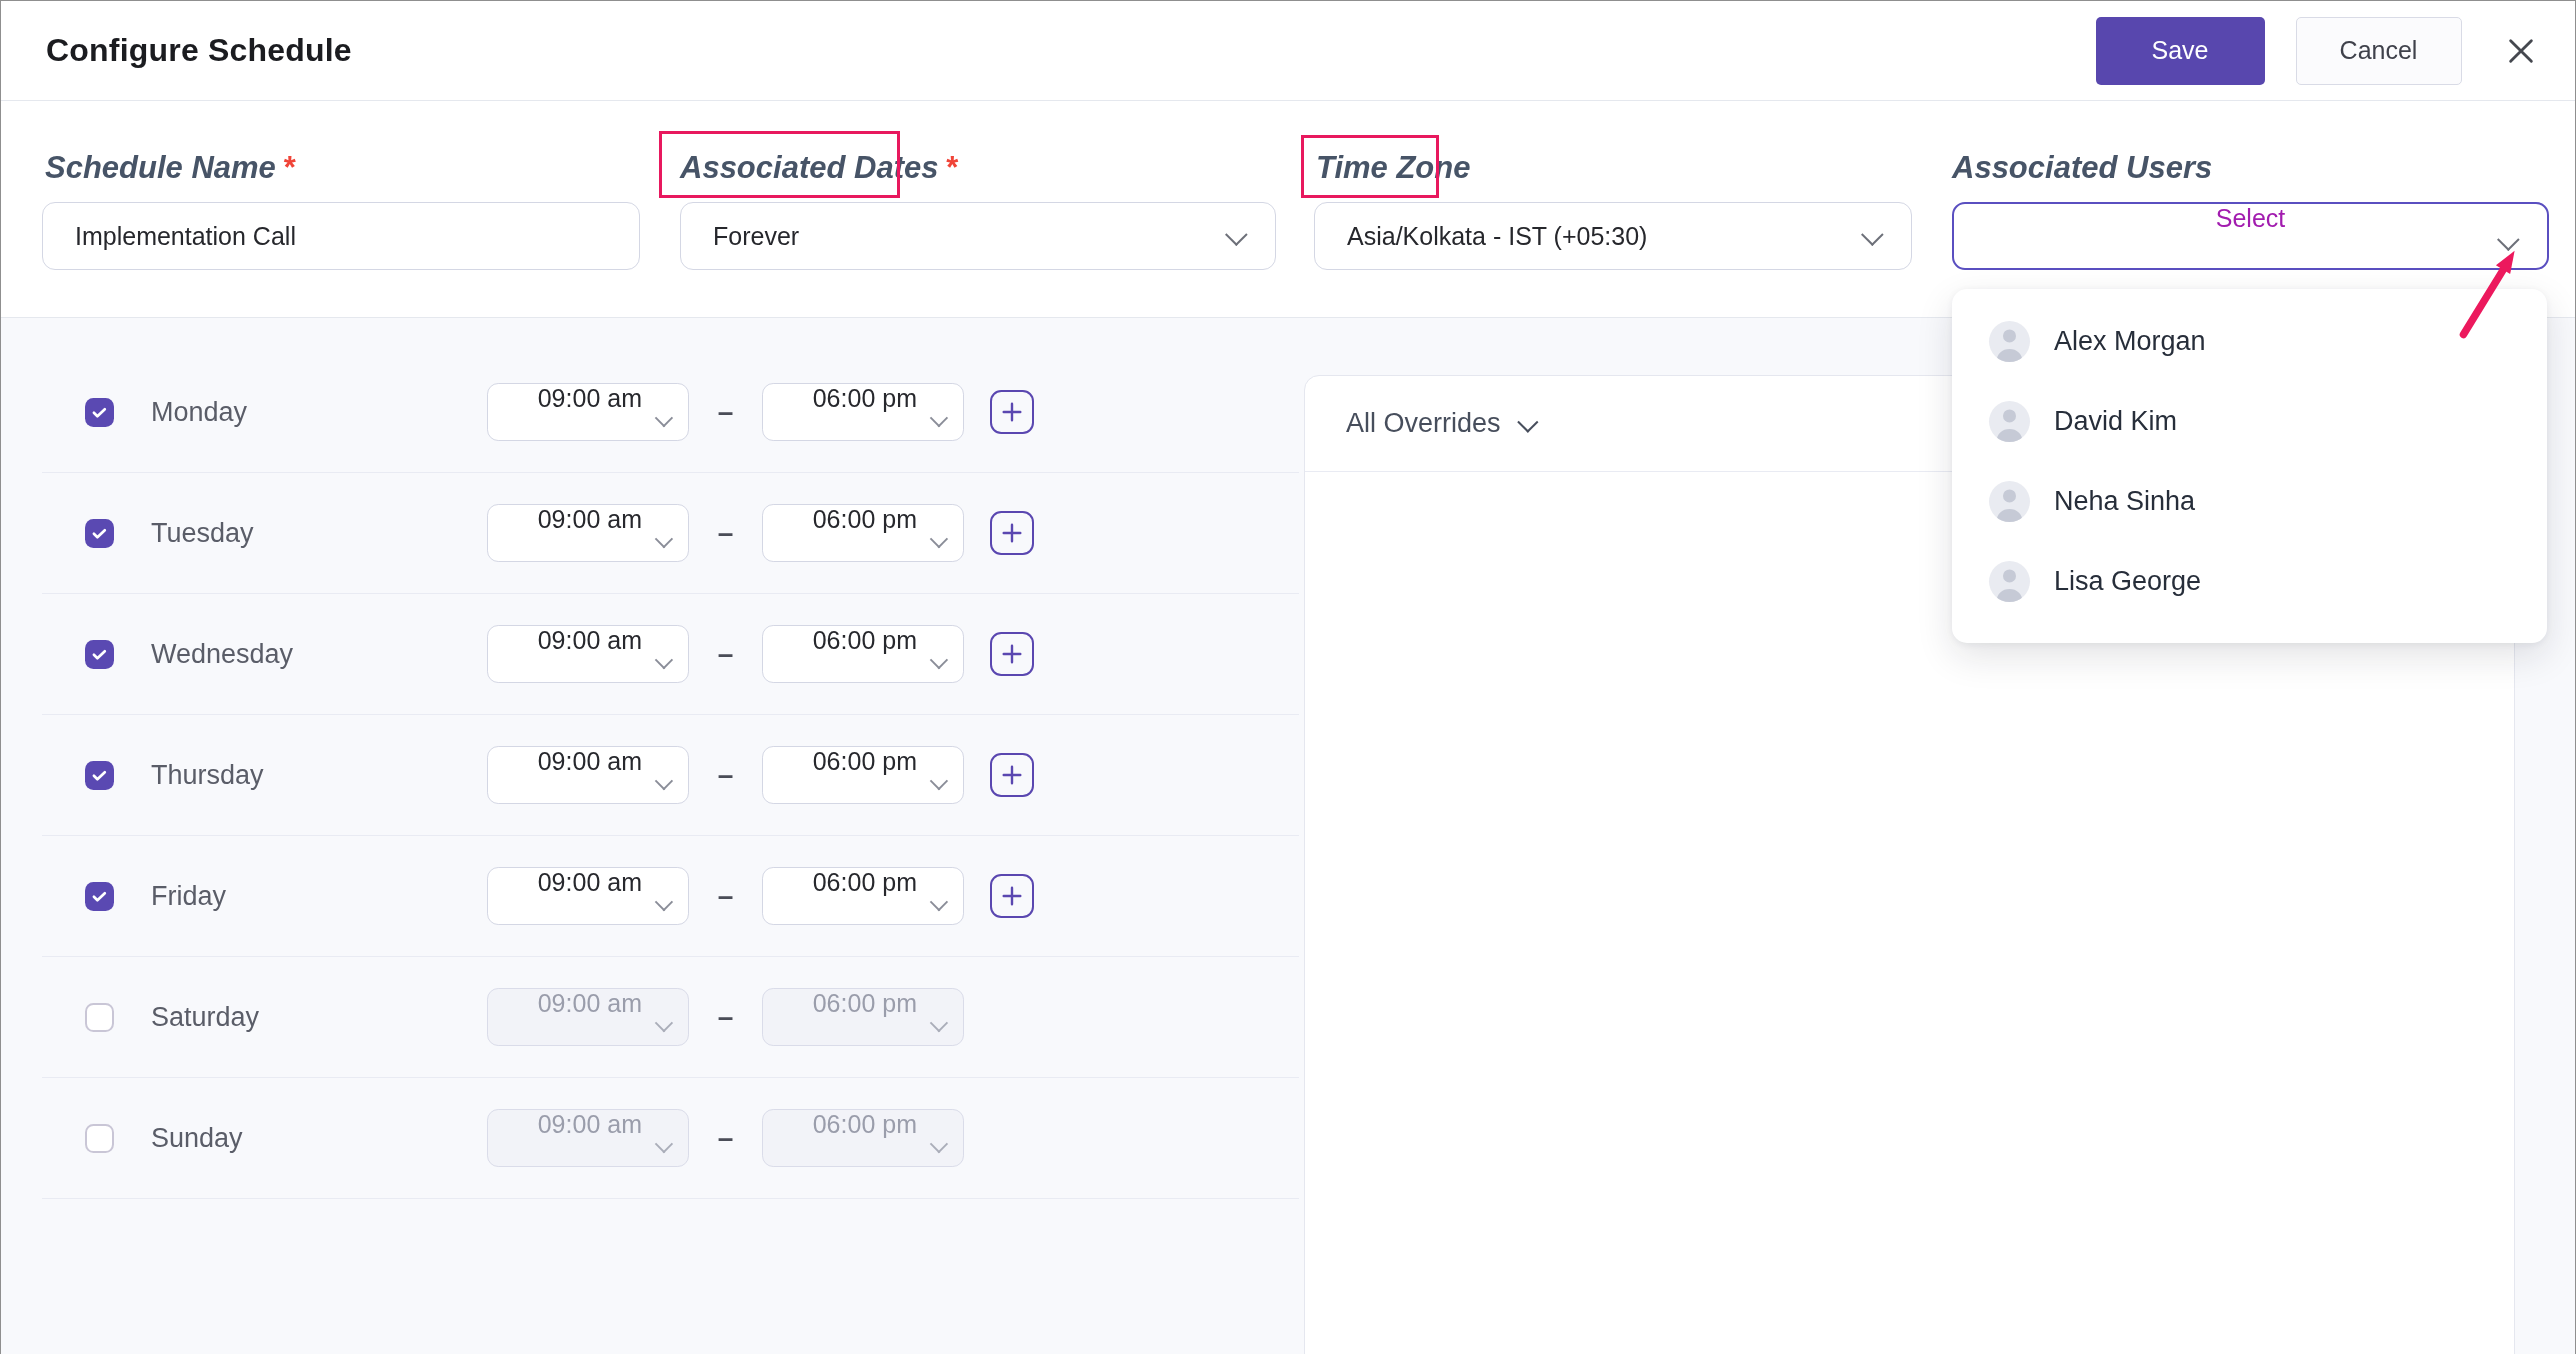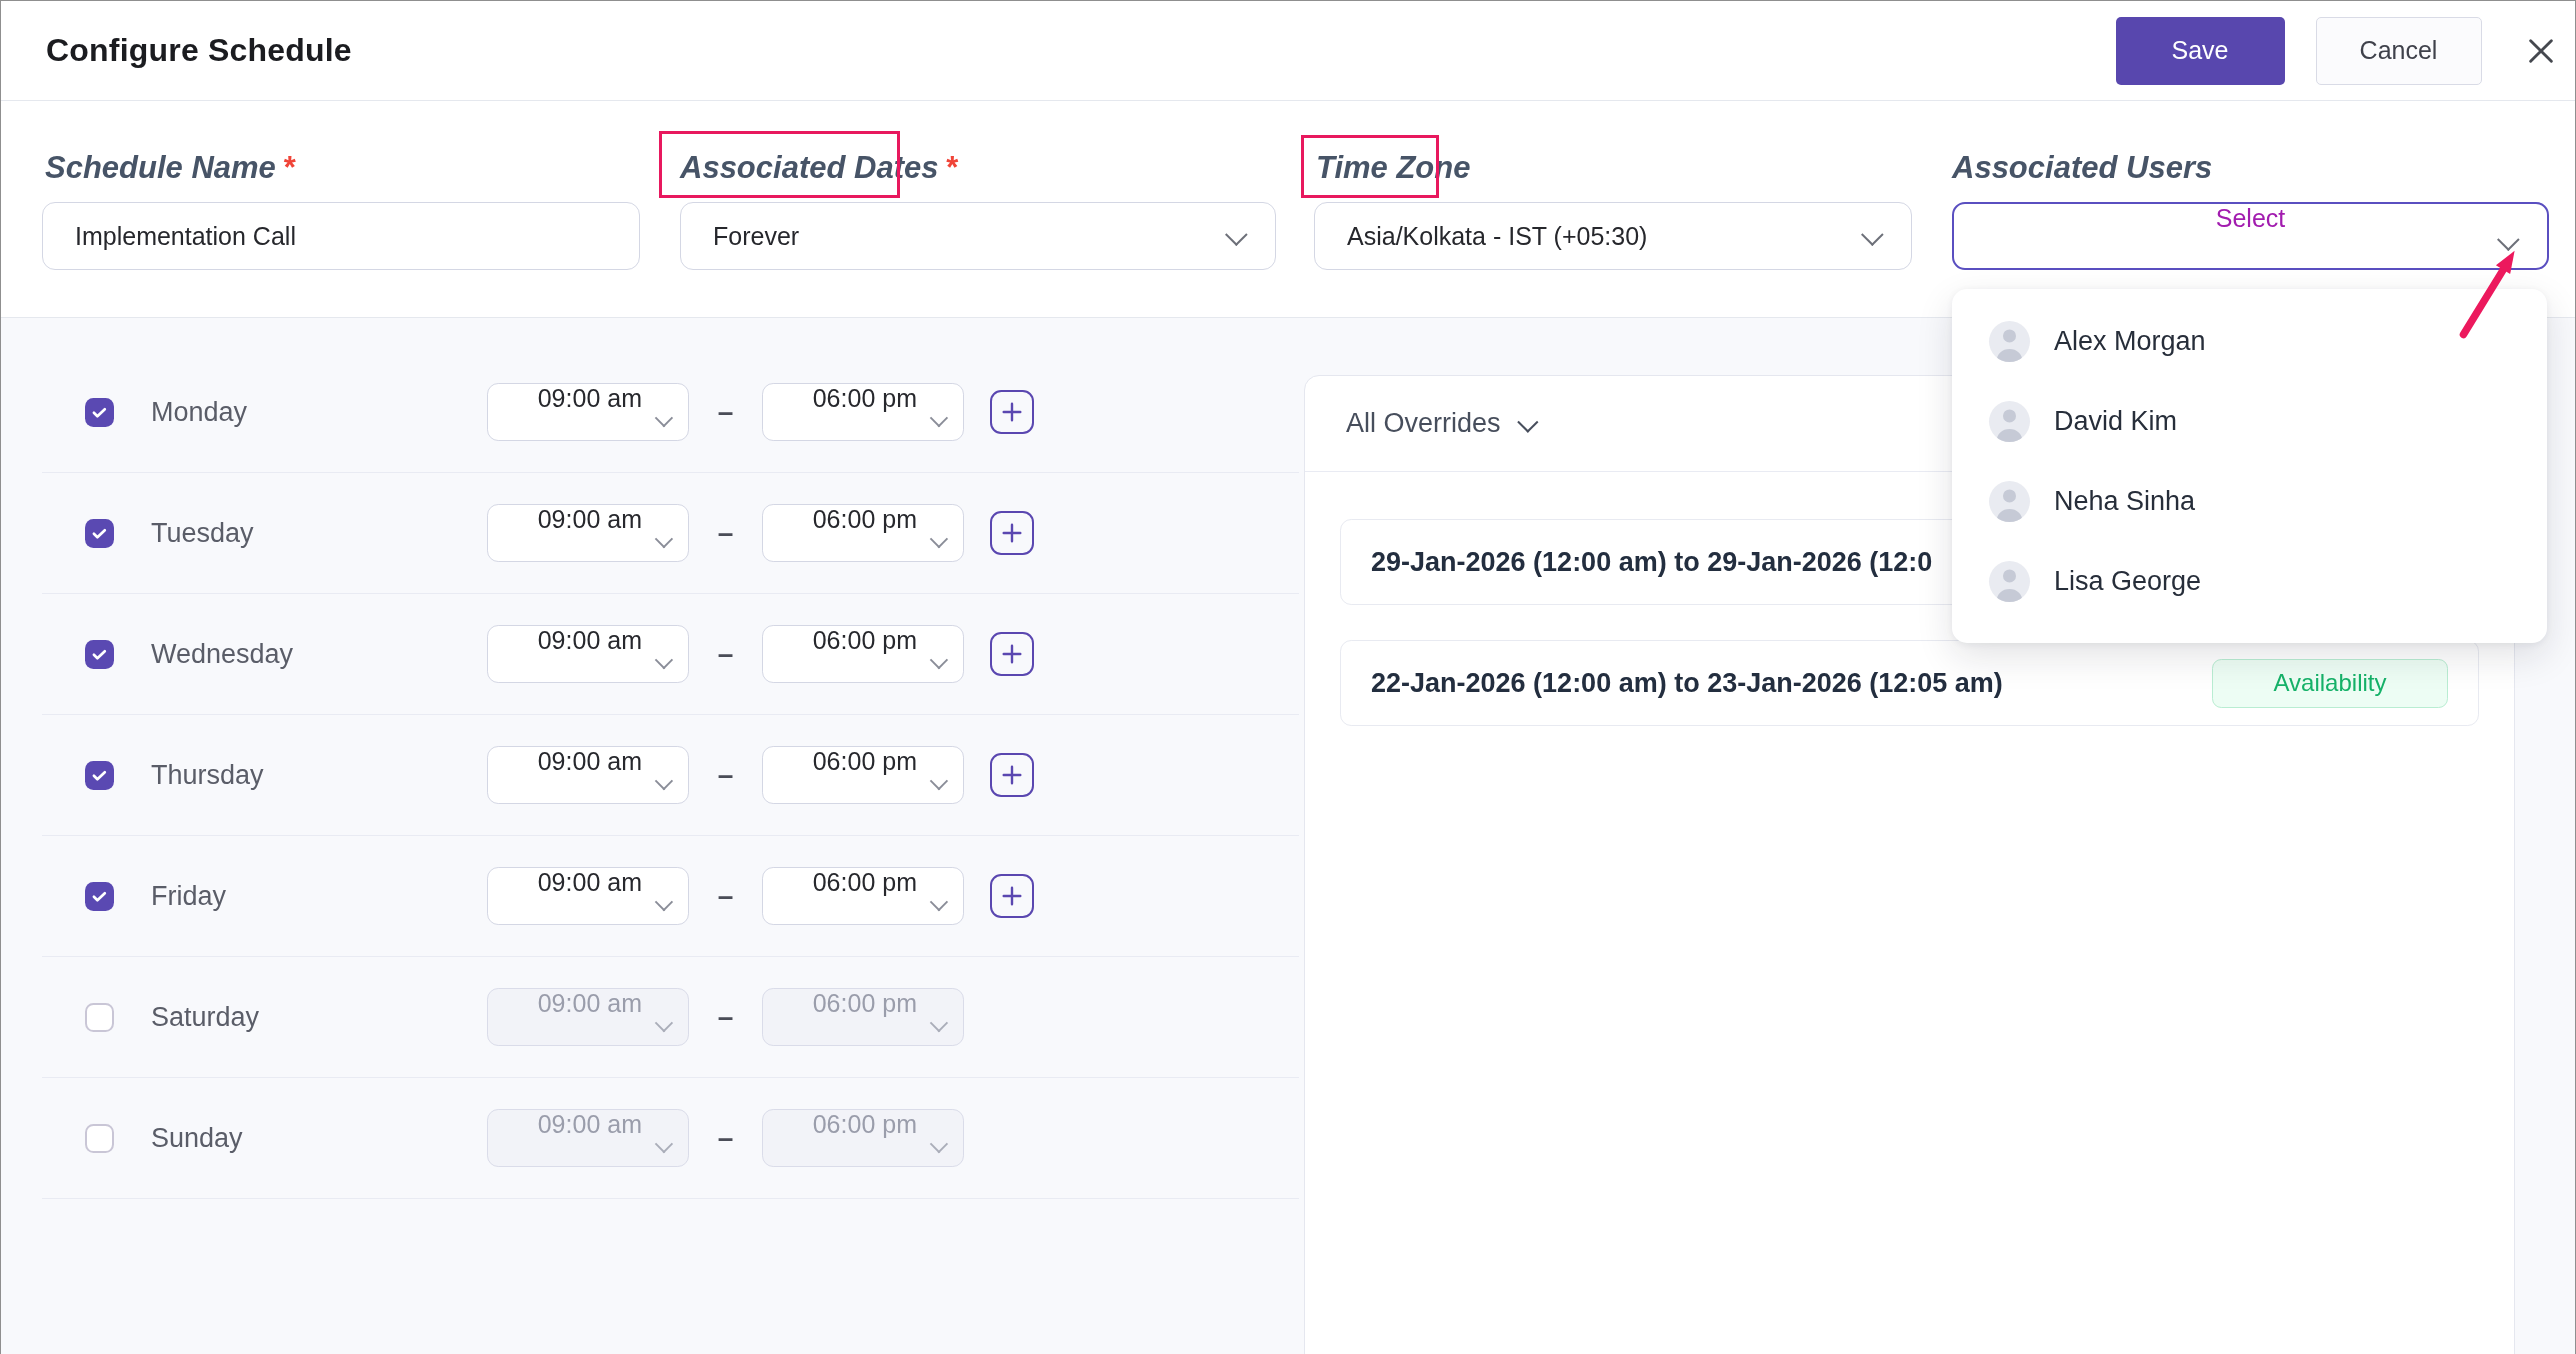--- a/index.html
+++ b/index.html
@@ -4,21 +4,21 @@
 <style>
   html,body{margin:0;padding:0;background:#fff;}
   #frame{
     position:relative;width:2576px;height:1355px;background:#fff;
     border:1.9px solid #8f8f8f;box-sizing:border-box;overflow:hidden;
     font-family:"Liberation Sans",sans-serif;-webkit-font-smoothing:antialiased;
   }
   
   .topbar{position:absolute;left:0;top:0;width:100%;height:100px;background:#fff;
     border-bottom:0.9px solid #e5e8ee;display:flex;align-items:center;
-    padding:0 14px 0 45px;box-sizing:border-box;z-index:2;}
+    padding:0 34px 0 45px;box-sizing:border-box;z-index:2;}
   .page-title{font-size:32px;font-weight:600;color:#1b1c20;letter-spacing:0.2px;}
   .top-actions{margin-left:auto;display:flex;align-items:center;gap:31px;}
   .btn{display:flex;align-items:center;justify-content:center;height:68px;
     border-radius:5px;font-size:25px;cursor:pointer;box-sizing:border-box;}
   .btn-save{width:169px;background:#5847ae;color:#fff;border:none;}
   .btn-cancel{width:166px;background:#fbfbfd;color:#3f414b;border:1.4px solid #d9dbe6;}
   .close-x{width:41px;height:41px;display:flex;align-items:center;justify-content:center;
     margin-left:7.5px;cursor:pointer;}
   
   .form-row{position:absolute;left:0;top:100px;width:100%;height:216px;background:#fff;
@@ -275,29 +275,20 @@
           </div>
 
       </div>
     </div>
 
     <div class="ov-card">
       <div class="ov-head">
         <span class="ov-title">All Overrides</span>
         <span class="chev"></span>
       </div>
-      <div class="ov-body">
-        <div class="ov-item">
-          <span>29-Jan-2026 (12:00 am) to 29-Jan-2026 (12:0</span>
-        </div>
-        <div class="ov-item">
-          <span>22-Jan-2026 (12:00 am) to 23-Jan-2026 (12:05 am)</span>
-          <span class="badge">Availability</span>
-        </div>
-      </div>
     </div>
   </div>
 
   <div class="user-pop">
     <div class="user-item">
       <span class="avatar">
         <svg width="41" height="41" viewBox="0 0 44 44">
             <circle cx="22" cy="16" r="7" fill="#c6cad6"></circle>
             <path d="M8 44c0-9 6.3-14 14-14s14 5 14 14z" fill="#c6cad6"></path>
           </svg>

